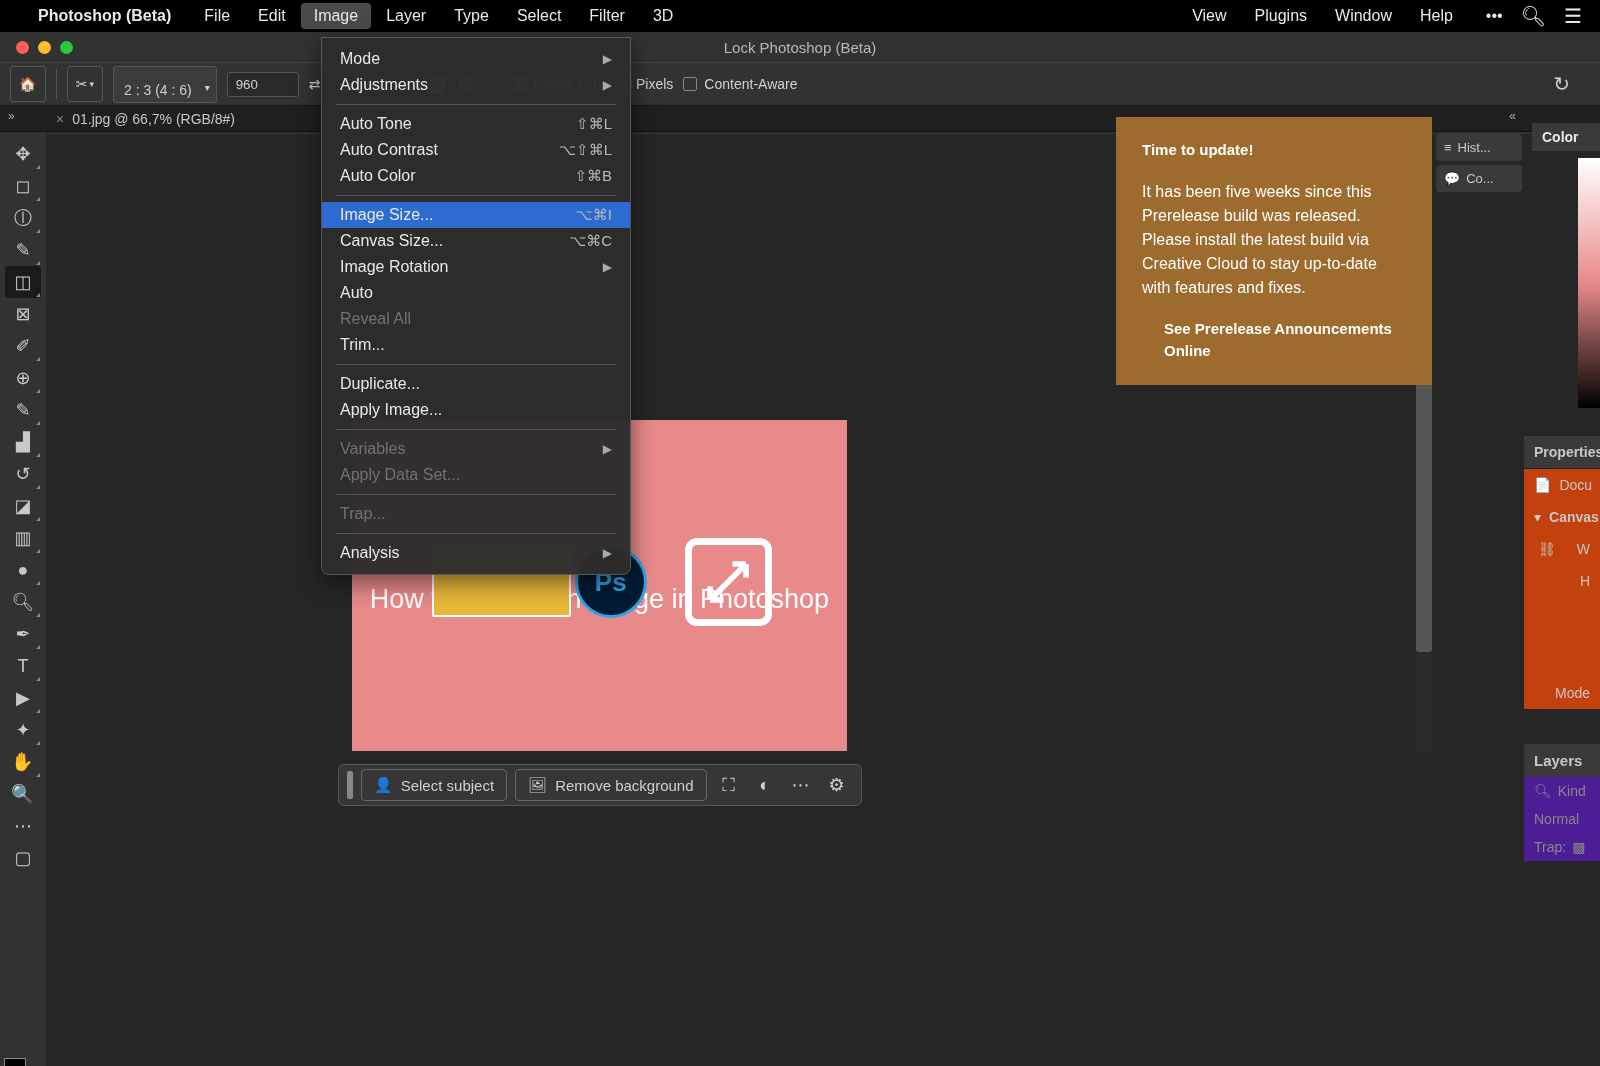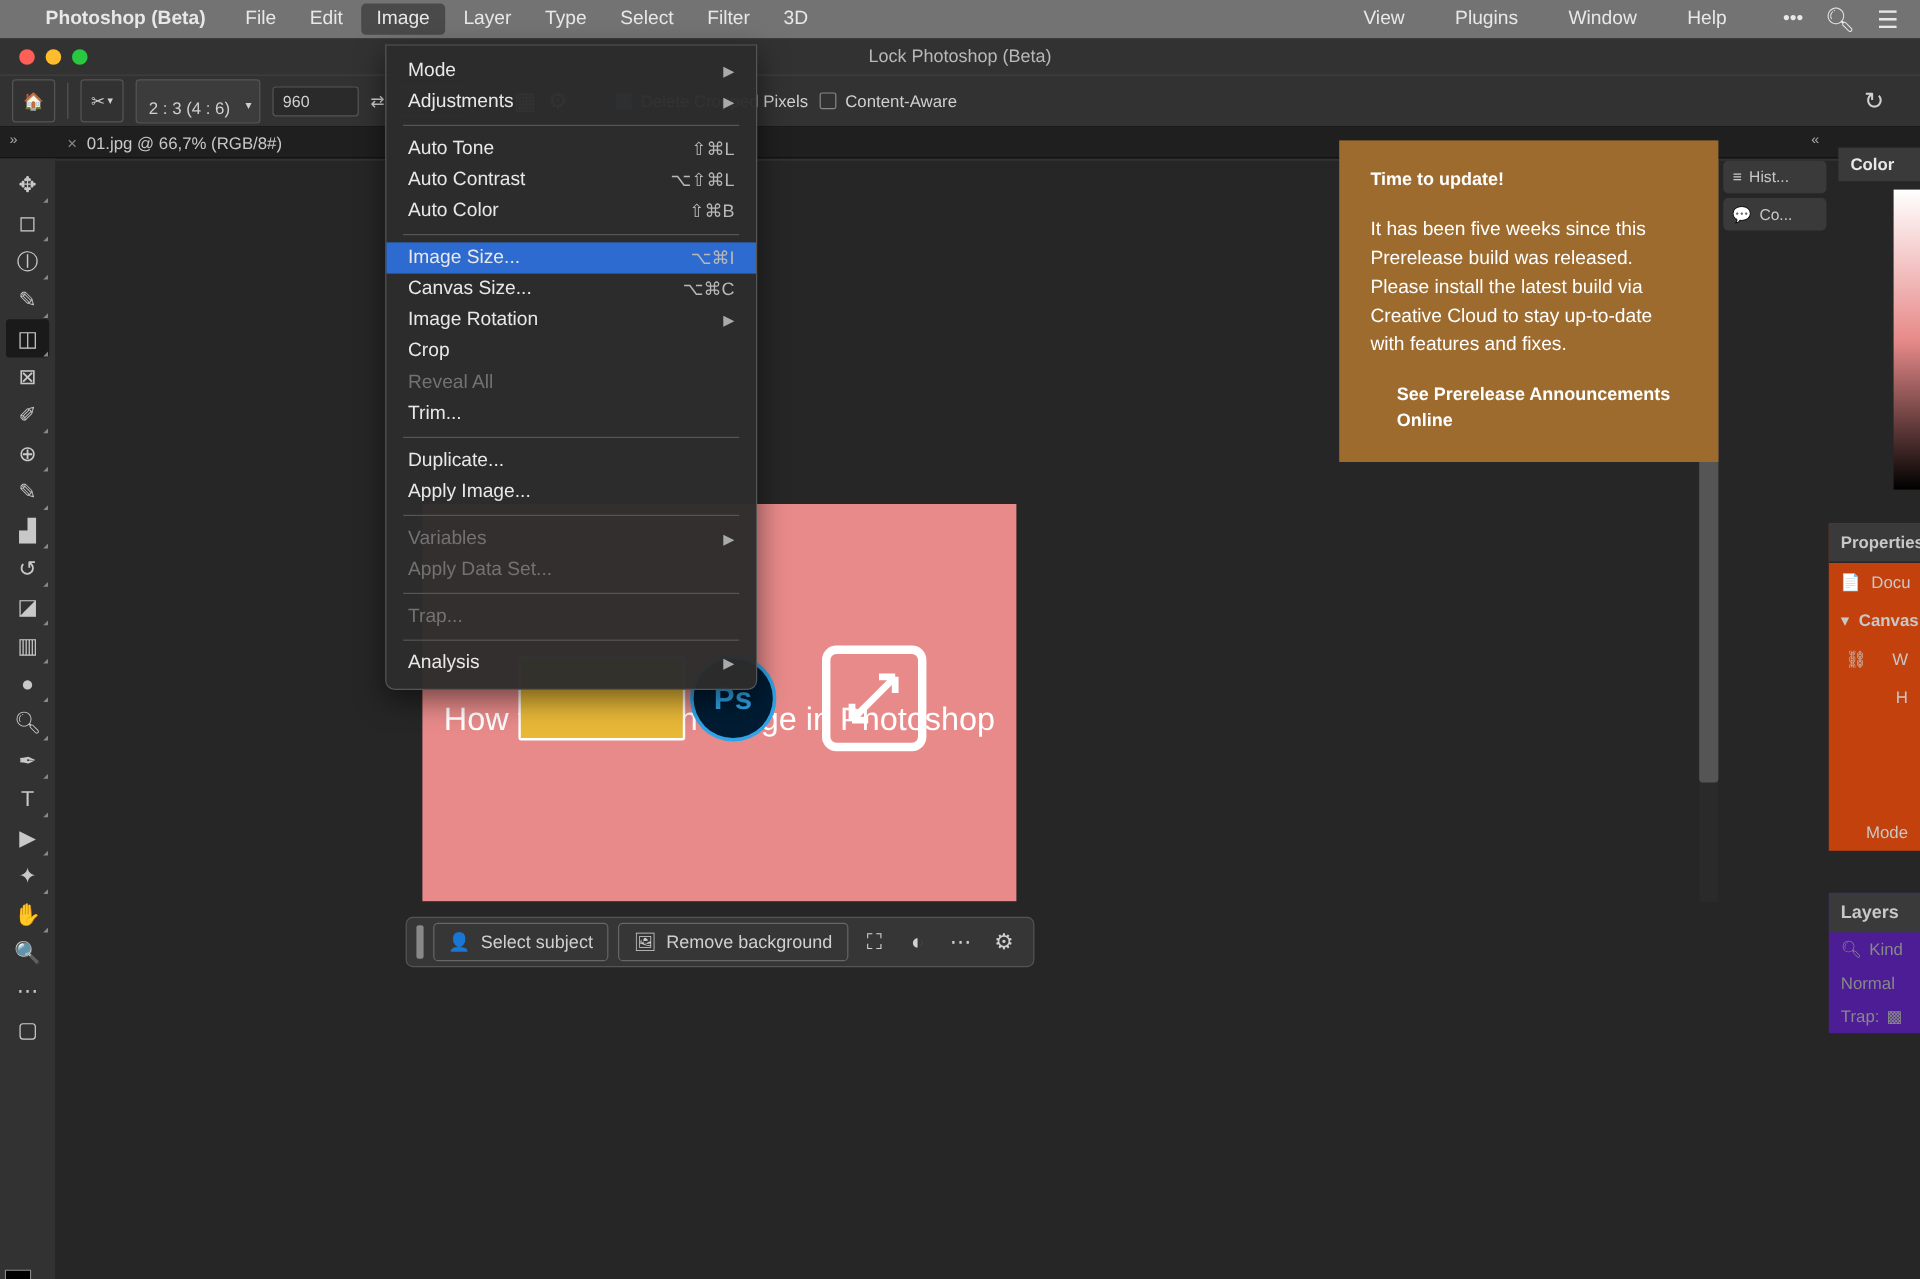--- a/index.html
+++ b/index.html
@@ -1,22 +1,22 @@
 <!DOCTYPE html>
 <html><head>
 <meta charset="utf-8">
 <style>
 *{margin:0;padding:0;box-sizing:border-box;font-family:-apple-system,BlinkMacSystemFont,"Segoe UI",sans-serif;user-select:none}
 body{width:1600px;height:1066px;background:#323232;overflow:hidden;position:relative}
-.menubar{height:32px;background:#737373;display:flex;align-items:center;padding:0 18px;color:#e8e8e8;font-size:16px;gap:2px}
+.menubar{height:32px;background:#000000;display:flex;align-items:center;padding:0 18px;color:#e8e8e8;font-size:16px;gap:2px}
 .apple{font-size:19px;margin-right:18px}
 .app-name{font-weight:700;margin-right:18px}
 .menu-item{padding:4px 13px;border-radius:4px;cursor:pointer}
 .menu-item.active{background:#4a4a4a}
-.menubar-right{margin-left:auto;display:flex;align-items:center;gap:16px}
+.menubar-right{margin-left:auto;display:flex;align-items:center;gap:2px}
 .menubar-icons{display:flex;align-items:center;gap:18px;margin-left:18px}
 .titlebar{height:30px;background:#323232;display:flex;align-items:center;position:relative}
 .traffic{display:flex;gap:9px;padding-left:16px}
 .traffic div{width:13px;height:13px;border-radius:50%}
 .tr-red{background:#ff5f57}
 .tr-yel{background:#ffbd2e}
 .tr-grn{background:#28c940}
 .win-title{position:absolute;left:50%;transform:translateX(-50%);color:#b8b8b8;font-size:15px}
 .optbar{height:44px;background:#323232;display:flex;align-items:center;padding:0 10px;gap:10px;color:#d0d0d0;font-size:14px;border-top:1px solid #444;border-bottom:1px solid #1a1a1a}
 .home-btn,.tool-btn{width:36px;height:36px;display:flex;align-items:center;justify-content:center;border:1px solid #555;border-radius:3px}
@@ -233,21 +233,21 @@
     </div>
     <div class="dd-item">
       <span>Canvas Size...</span>
       <span class="dd-sc">⌥⌘C</span>
     </div>
     <div class="dd-item">
       <span>Image Rotation</span>
       <span class="dd-arrow">▶</span>
     </div>
     <div class="dd-item">
-      <span>Crop</span>
+      <span>Auto</span>
     </div>
     <div class="dd-item dis">
       <span>Reveal All</span>
     </div>
     <div class="dd-item">
       <span>Trim...</span>
     </div>
     <div class="dd-sep"></div>
     <div class="dd-item">
       <span>Duplicate...</span>

